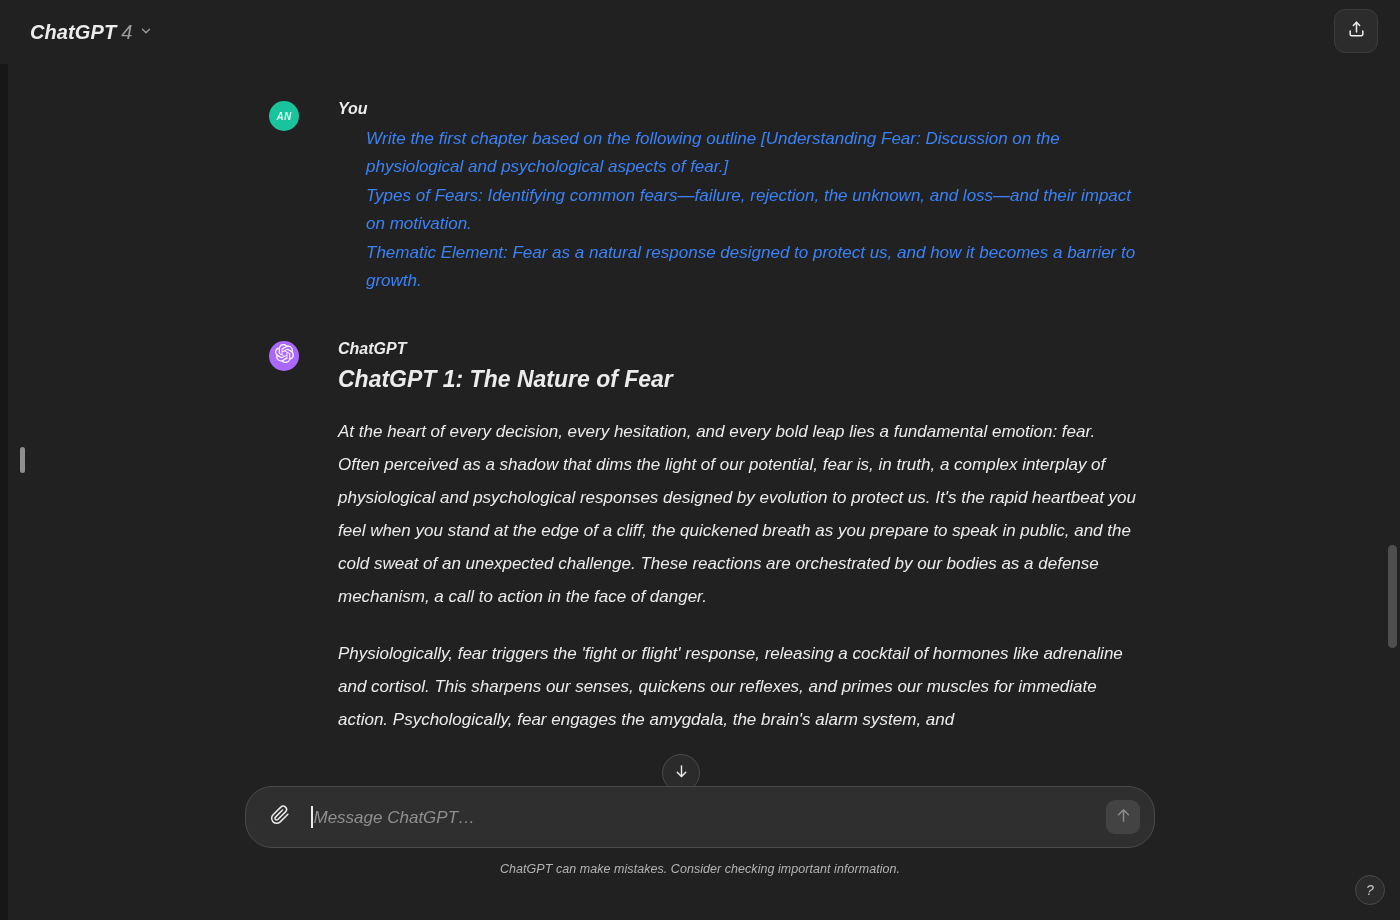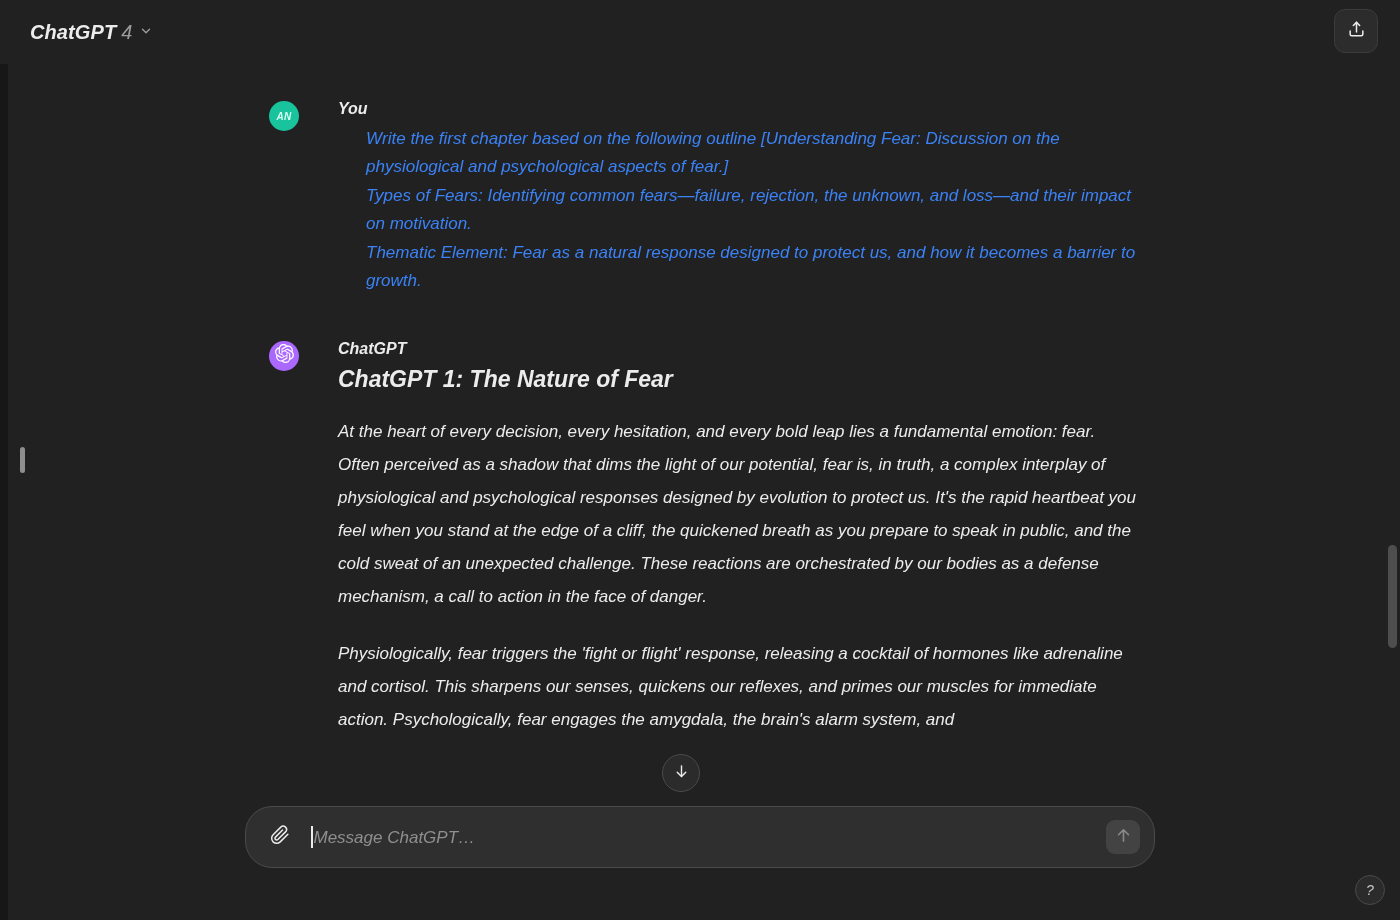--- a/index.html
+++ b/index.html
@@ -189,21 +189,21 @@
     width: 1392px;
     height: 112px;
     background: linear-gradient(to bottom, rgba(33,33,33,0) 0%, #212121 26%, #212121 100%);
     z-index: 25;
   }
 
   .composer-wrap {
     position: absolute;
     left: 50%;
     transform: translateX(-50%);
-    bottom: 52px;
+    bottom: 44px;
     width: 910px;
     z-index: 26;
   }
   .composer {
     position: relative;
     width: 910px;
     height: 62px;
     border-radius: 27px;
     background: #2f2f2f;
     border: 1px solid #4a4a4a;
@@ -387,20 +387,21 @@
       </div>
       <div class="send-btn">
         <span>
           <svg width="17" height="17" viewBox="0 0 24 24" fill="none" stroke="#8a8a8a" stroke-width="2.2" stroke-linecap="round" stroke-linejoin="round">
             <line x1="12" y1="20" x2="12" y2="5"></line>
             <polyline points="5 11 12 4 19 11"></polyline>
           </svg>
         </span>
       </div>
     </div>
+    <div class="disclaimer">ChatGPT can make mistakes. Consider checking important information.</div>
   </div>
 
   <div class="help-btn">?</div>
 
   <div class="scrollbar-track">
     <div class="scrollbar-thumb"></div>
   </div>
 
 </div>
 

